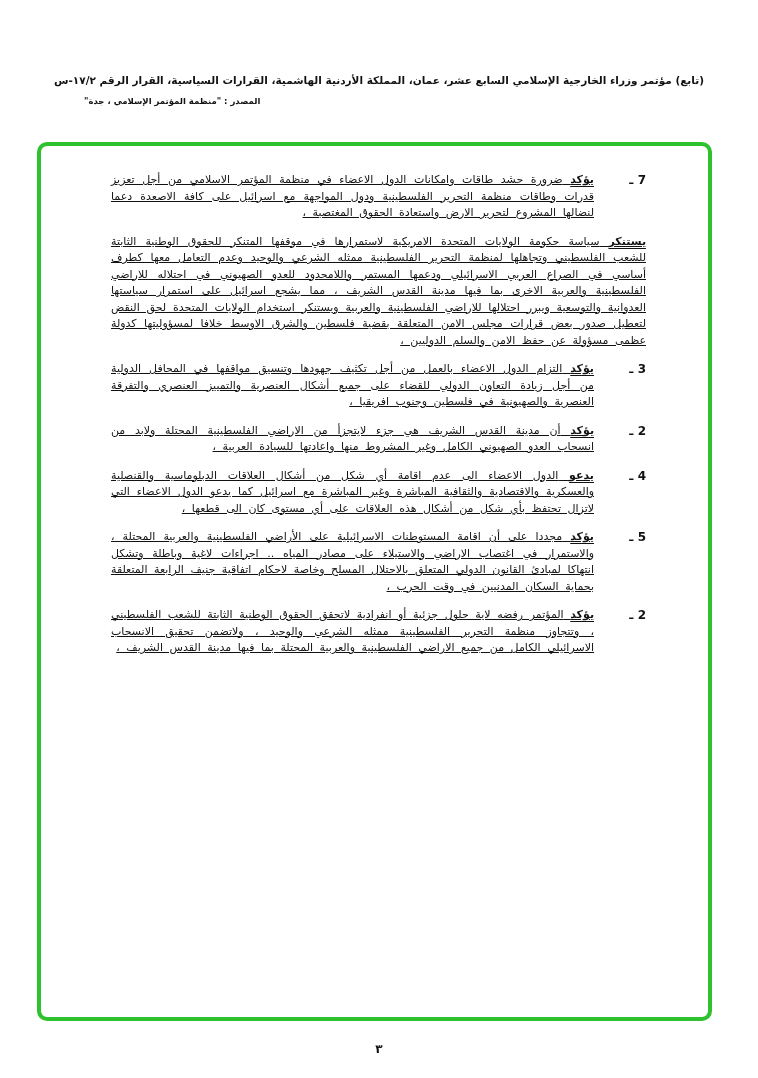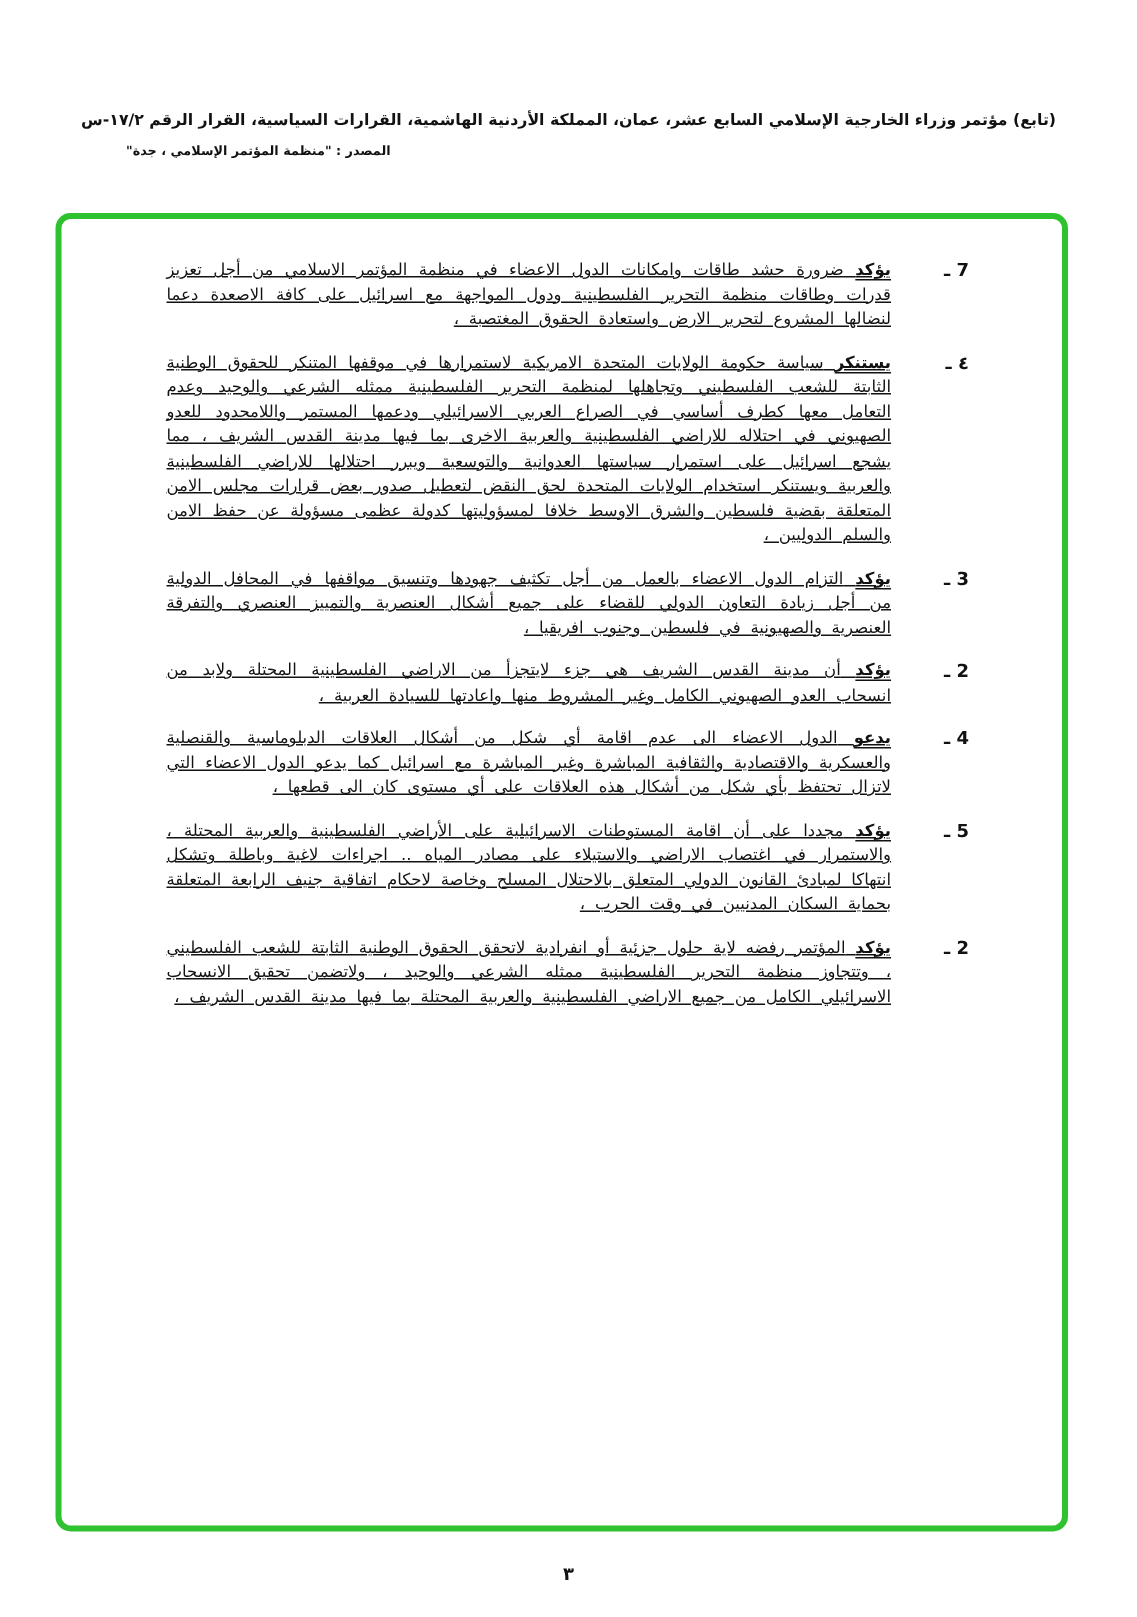--- a/index.html
+++ b/index.html
@@ -81,21 +81,20 @@
 
 <div class="highlight-frame" style="border-color: rgb(46, 194, 46);">
   <div class="content">
 
     <div class="item">
       <div class="num">7 ـ</div>
       <p class="body"><span class="lead">يؤكد</span> <span>ضرورة حشد طاقات وامكانات الدول الاعضاء في منظمة المؤتمر الاسلامي من أجل تعزيز قدرات وطاقات منظمة التحرير الفلسطينية ودول المواجهة مع اسرائيل على كافة الاصعدة دعما لنضالها المشروع لتحرير الارض واستعادة الحقوق المغتصبة ،</span></p>
     </div>
 
     <div class="item">
-      <div class="num">٤ ـ</div>
       <p class="body"><span class="lead">يستنكر</span> <span>سياسة حكومة الولايات المتحدة الامريكية لاستمرارها في موقفها المتنكر للحقوق الوطنية الثابتة للشعب الفلسطيني وتجاهلها لمنظمة التحرير الفلسطينية ممثله الشرعي والوحيد وعدم التعامل معها كطرف أساسي في الصراع العربي الاسرائيلي ودعمها المستمر واللامحدود للعدو الصهيوني في احتلاله للاراضي الفلسطينية والعربية الاخرى بما فيها مدينة القدس الشريف ، مما يشجع اسرائيل على استمرار سياستها العدوانية والتوسعية ويبرر احتلالها للاراضي الفلسطينية والعربية ويستنكر استخدام الولايات المتحدة لحق النقض لتعطيل صدور بعض قرارات مجلس الامن المتعلقة بقضية فلسطين والشرق الاوسط خلافا لمسؤوليتها كدولة عظمى مسؤولة عن حفظ الامن والسلم الدوليين ،</span></p>
     </div>
 
     <div class="item">
       <div class="num">3 ـ</div>
       <p class="body"><span class="lead">يؤكد</span> <span>التزام الدول الاعضاء بالعمل من أجل تكثيف جهودها وتنسيق مواقفها في المحافل الدولية من أجل زيادة التعاون الدولي للقضاء على جميع أشكال العنصرية والتمييز العنصري والتفرقة العنصرية والصهيونية في فلسطين وجنوب افريقيا ،</span></p>
     </div>
 
     <div class="item">
       <div class="num">2 ـ</div>

